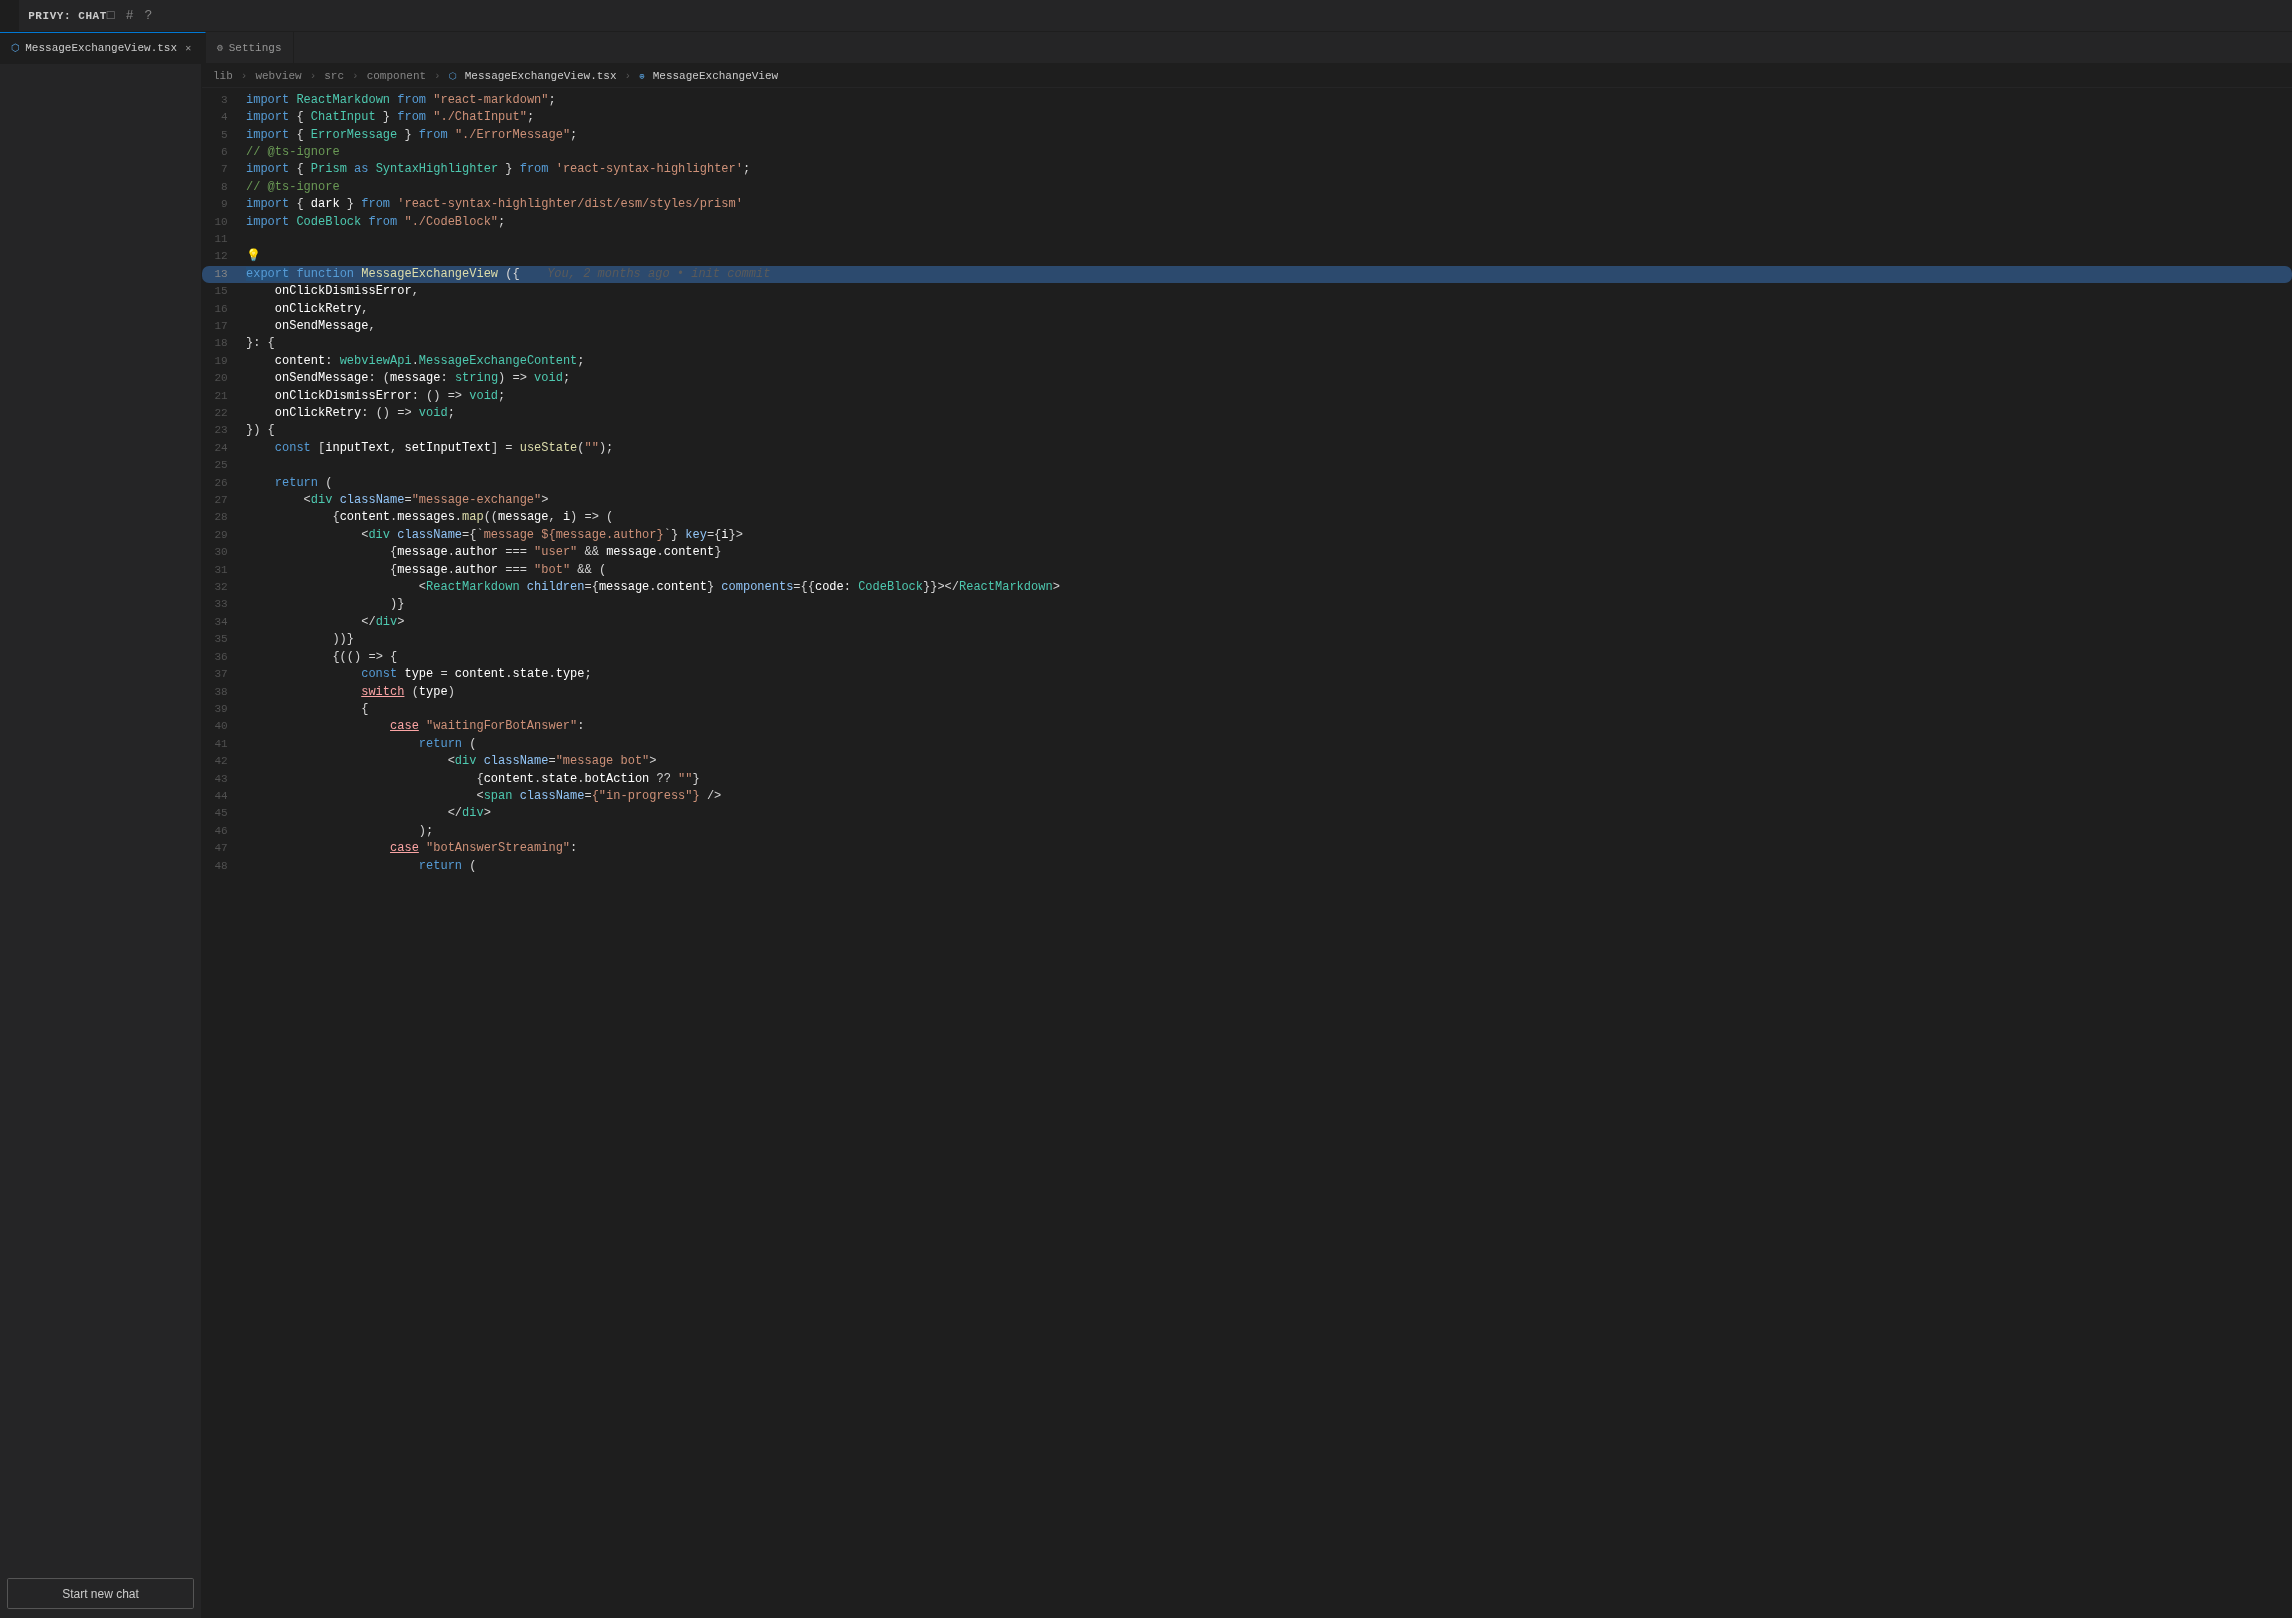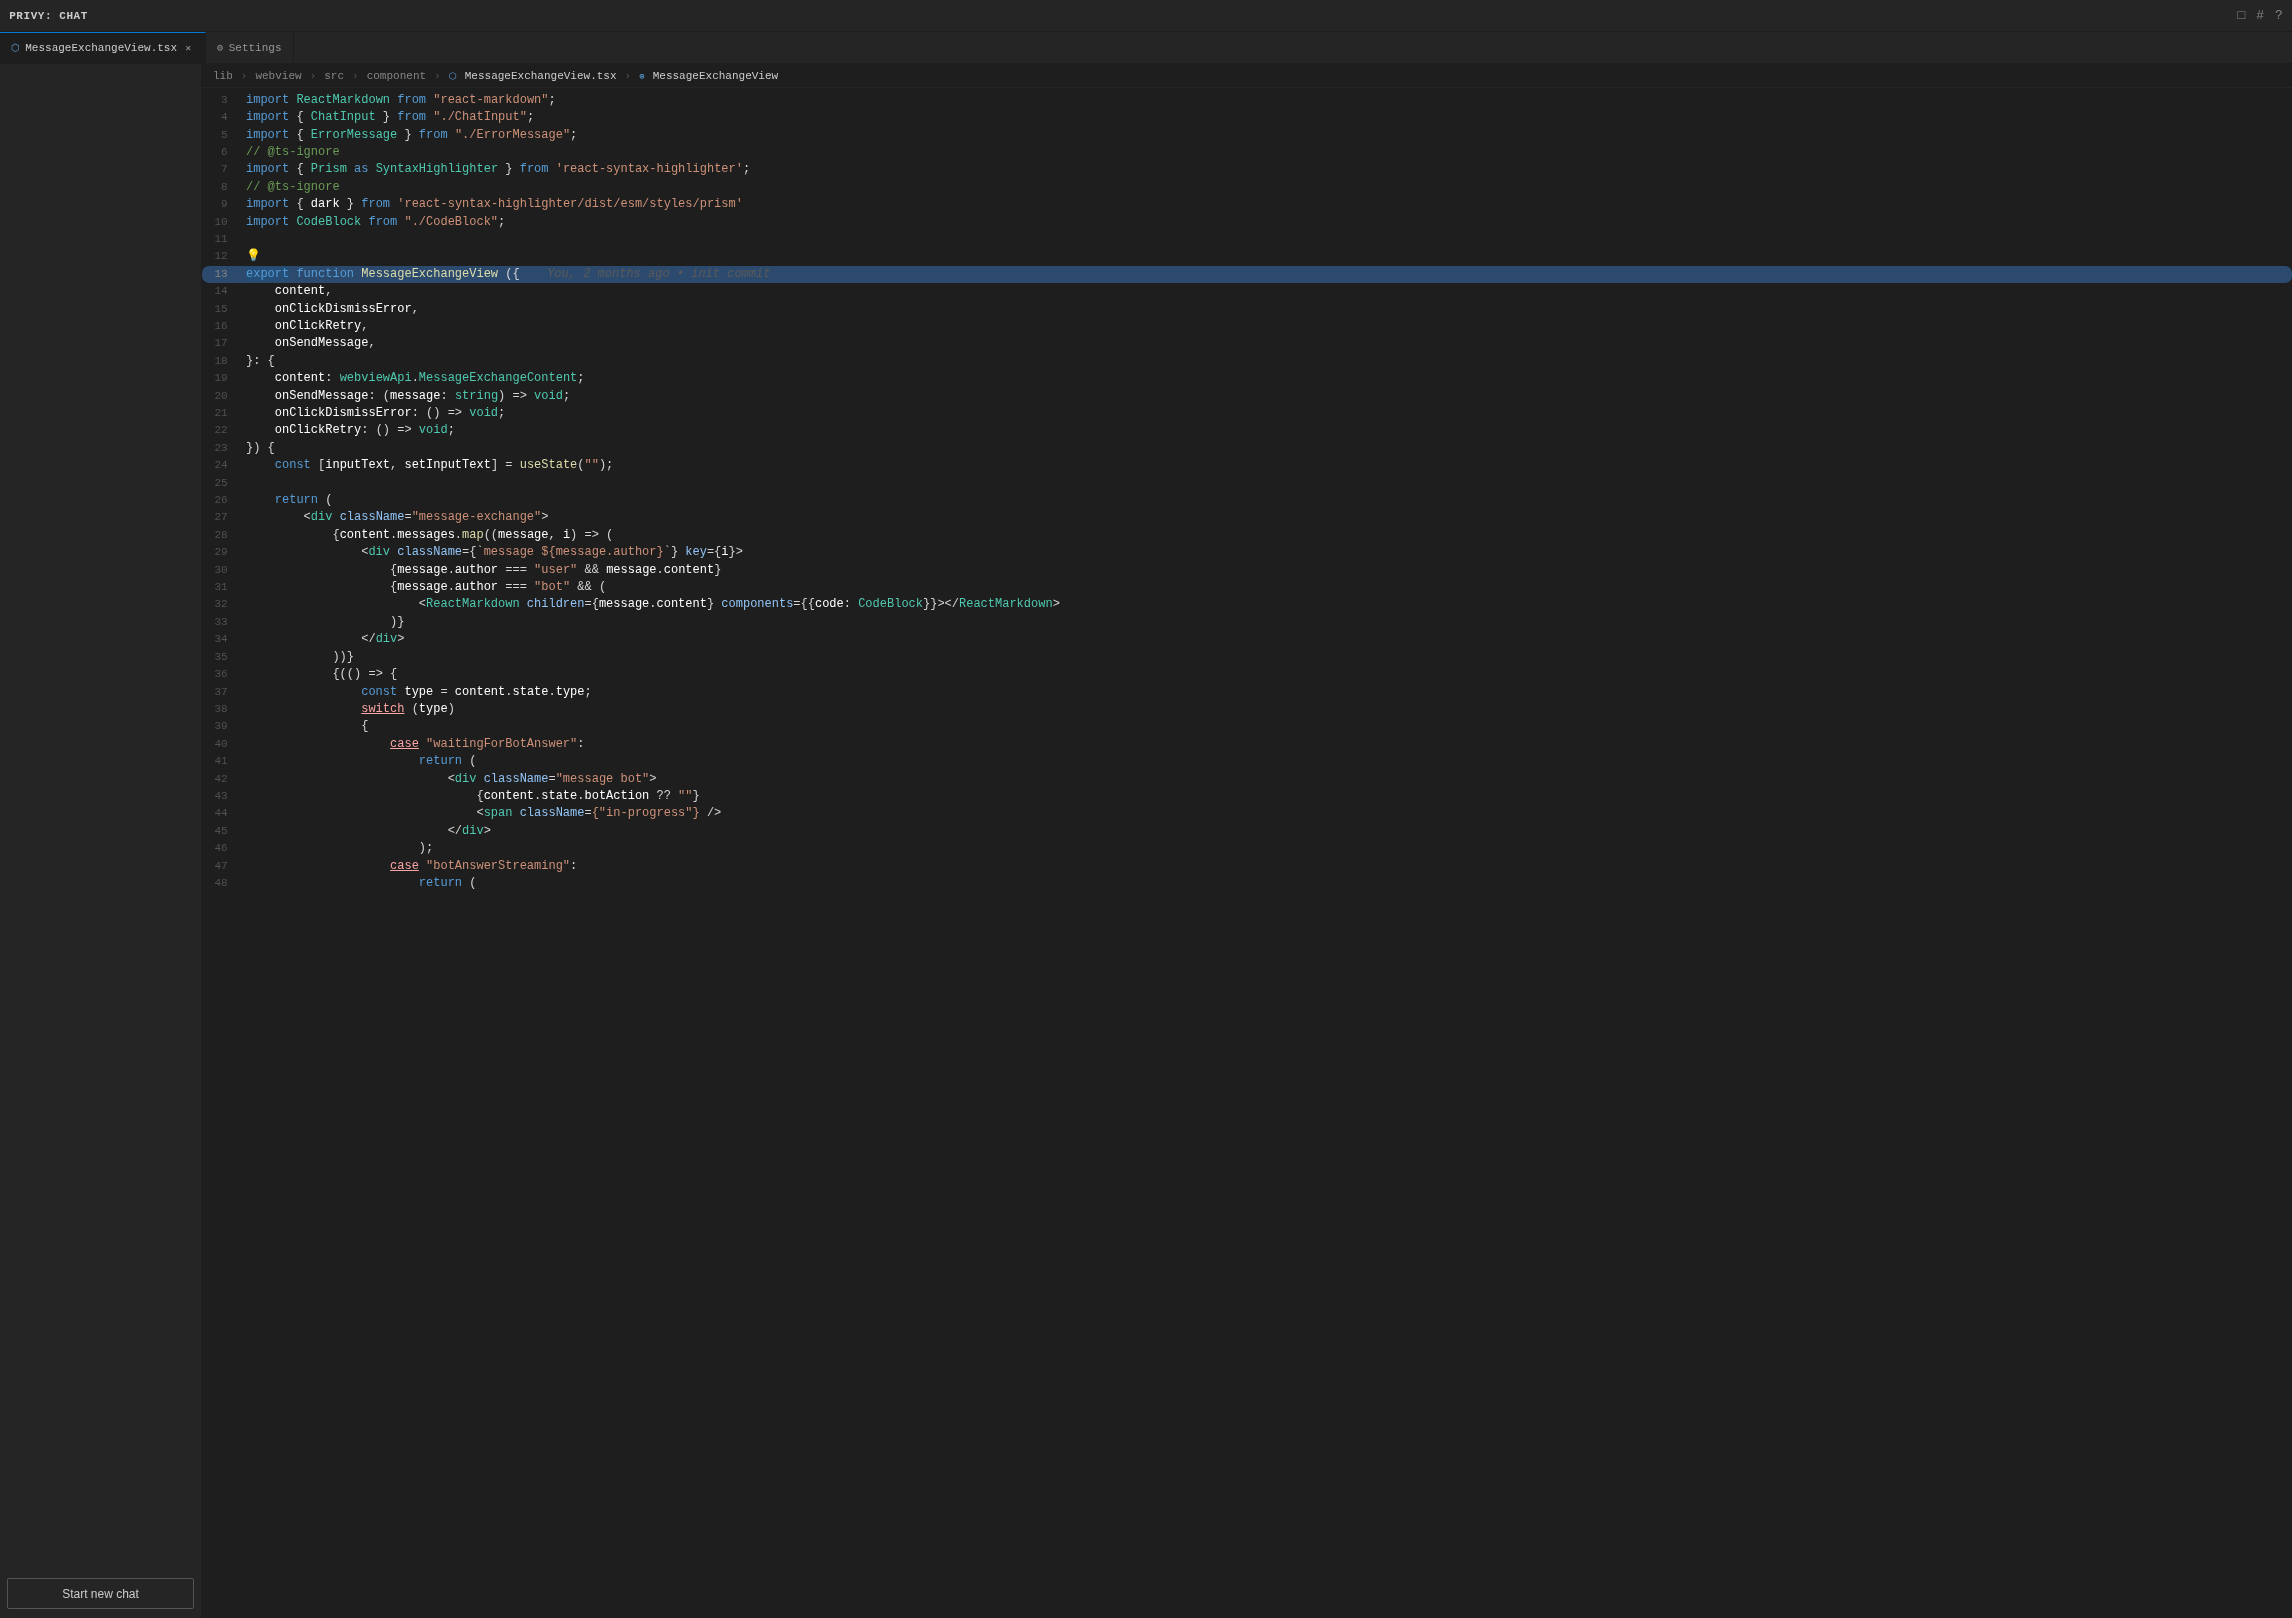--- a/index.html
+++ b/index.html
@@ -11,26 +11,26 @@
       display: flex;
       flex-direction: column;
       height: 100vh;
       overflow: hidden;
     }
 
     
     .title-bar {
       display: flex;
       align-items: center;
-      justify-content: space-between;
       background: #252526;
       height: 32px;
       padding: 0 9.2px;
       border-bottom: 0.9px solid #1e1e1e;
       flex-shrink: 0;
+      margin-left: 19px;
     }
     .title-bar-left {
       font-size: 11px;
       color: #cccccc;
       font-weight: 600;
       letter-spacing: 0.05em;
       text-transform: uppercase;
     }
     .title-bar-icons {
       display: flex;
@@ -295,24 +295,20 @@
       <div class="line">
         <span class="line-number">12</span>
         <span class="line-content"><span class="bulb">💡</span></span>
       </div>
 
       <div class="line highlight-line">
         <span class="line-number" style="color:#858585;">13</span>
         <span class="line-content"><span class="selected-word"><span class="kw">export</span></span><span class="plain"> </span><span class="kw">function</span><span class="plain"> </span><span class="func">MessageExchangeView</span><span class="plain"> ({</span><span class="git-blame">You, 2 months ago • init commit</span></span>
       </div>
 
-      <div class="line">
-        <span class="line-number">14</span>
-        <span class="line-content">    <span class="var">content</span><span class="plain">,</span></span>
-      </div>
 
       <div class="line">
         <span class="line-number">15</span>
         <span class="line-content">    <span class="var">onClickDismissError</span><span class="plain">,</span></span>
       </div>
 
       <div class="line">
         <span class="line-number">16</span>
         <span class="line-content">    <span class="var">onClickRetry</span><span class="plain">,</span></span>
       </div>

